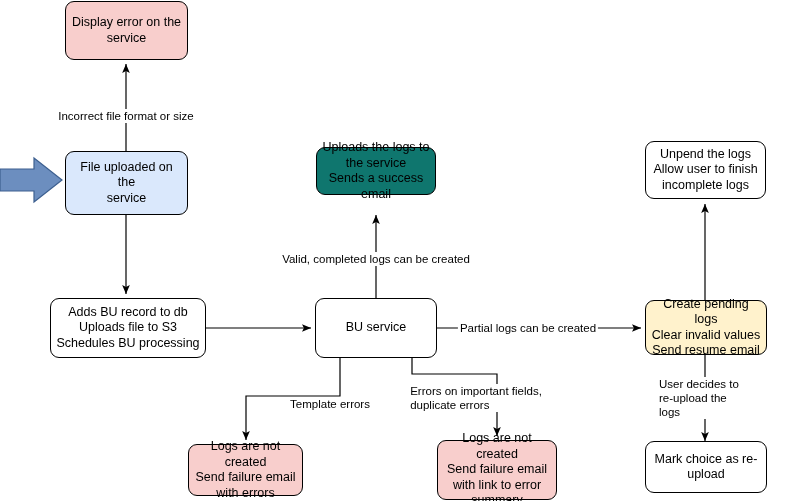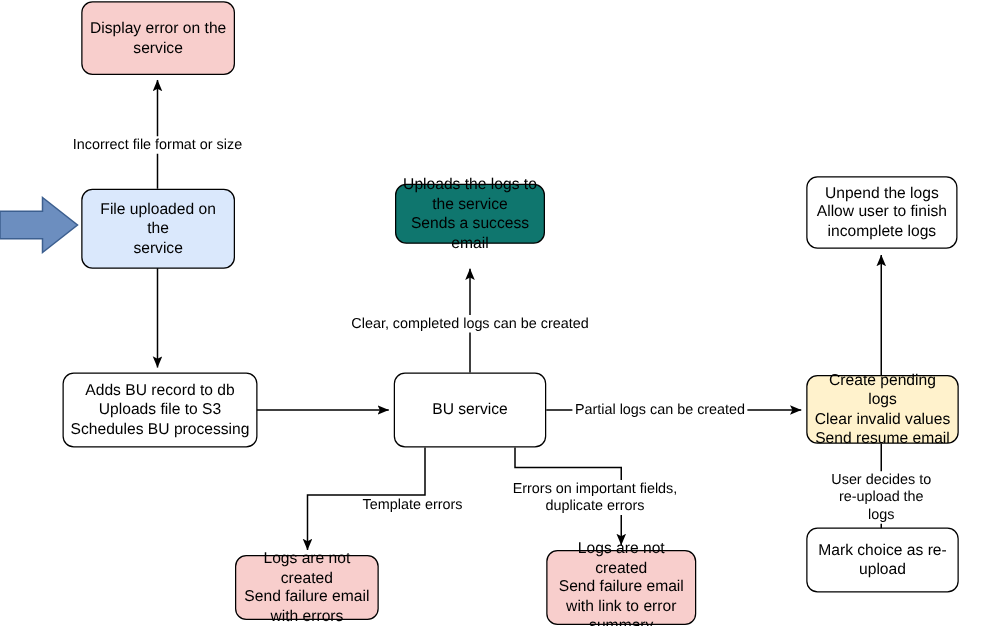--- a/index.html
+++ b/index.html
@@ -37,21 +37,21 @@
     line-height: 15.5px;
     white-space: pre-line;
     padding: 2px 5px;
     background: #ffffff;
   }
   .edge-label {
     position: absolute;
     font-size: 11.5px;
     line-height: 14px;
     color: #000000;
-    text-align: center;
+    text-align: left;
     white-space: pre-line;
     transform: translate(-50%, -50%);
     background: #ffffff;
     padding: 0 2px;
   }
 </style>
 </head>
 <body>
 
 <div id="canvas">
@@ -131,29 +131,29 @@
 Allow user to finish
 incomplete logs</span>
   </div>
 
   <div class="node" style="left:645px; top:300px; width:122px; height:55px; background:#fff2cc;">
     <span>Create pending logs
 Clear invalid values
 Send resume email</span>
   </div>
 
-  <div class="node" style="left:645px; top:422px; width:122px; height:52px; background:#ffffff;">
+  <div class="node" style="left:645px; top:441px; width:122px; height:52px; background:#ffffff;">
     <span>Mark choice as re-
 upload</span>
   </div>
 
   <div class="edge-label" style="left:126px; top:116px;">Incorrect file format or size</div>
 
 
-  <div class="edge-label" style="left:376px; top:259px;">Clear, completed logs can be created</div>
+  <div class="edge-label" style="left:376px; top:259px;">Valid, completed logs can be created</div>
 
   <div class="edge-label" style="left:528px; top:328px;">Partial logs can be created</div>
 
 
   <div class="edge-label" style="left:330px; top:404px;">Template errors</div>
 
   <div class="edge-label" style="left:476px; top:398px;">Errors on important fields,
 duplicate errors</div>
 
   <div class="edge-label" style="left:705px; top:398px;">User decides to re-upload the logs</div>

